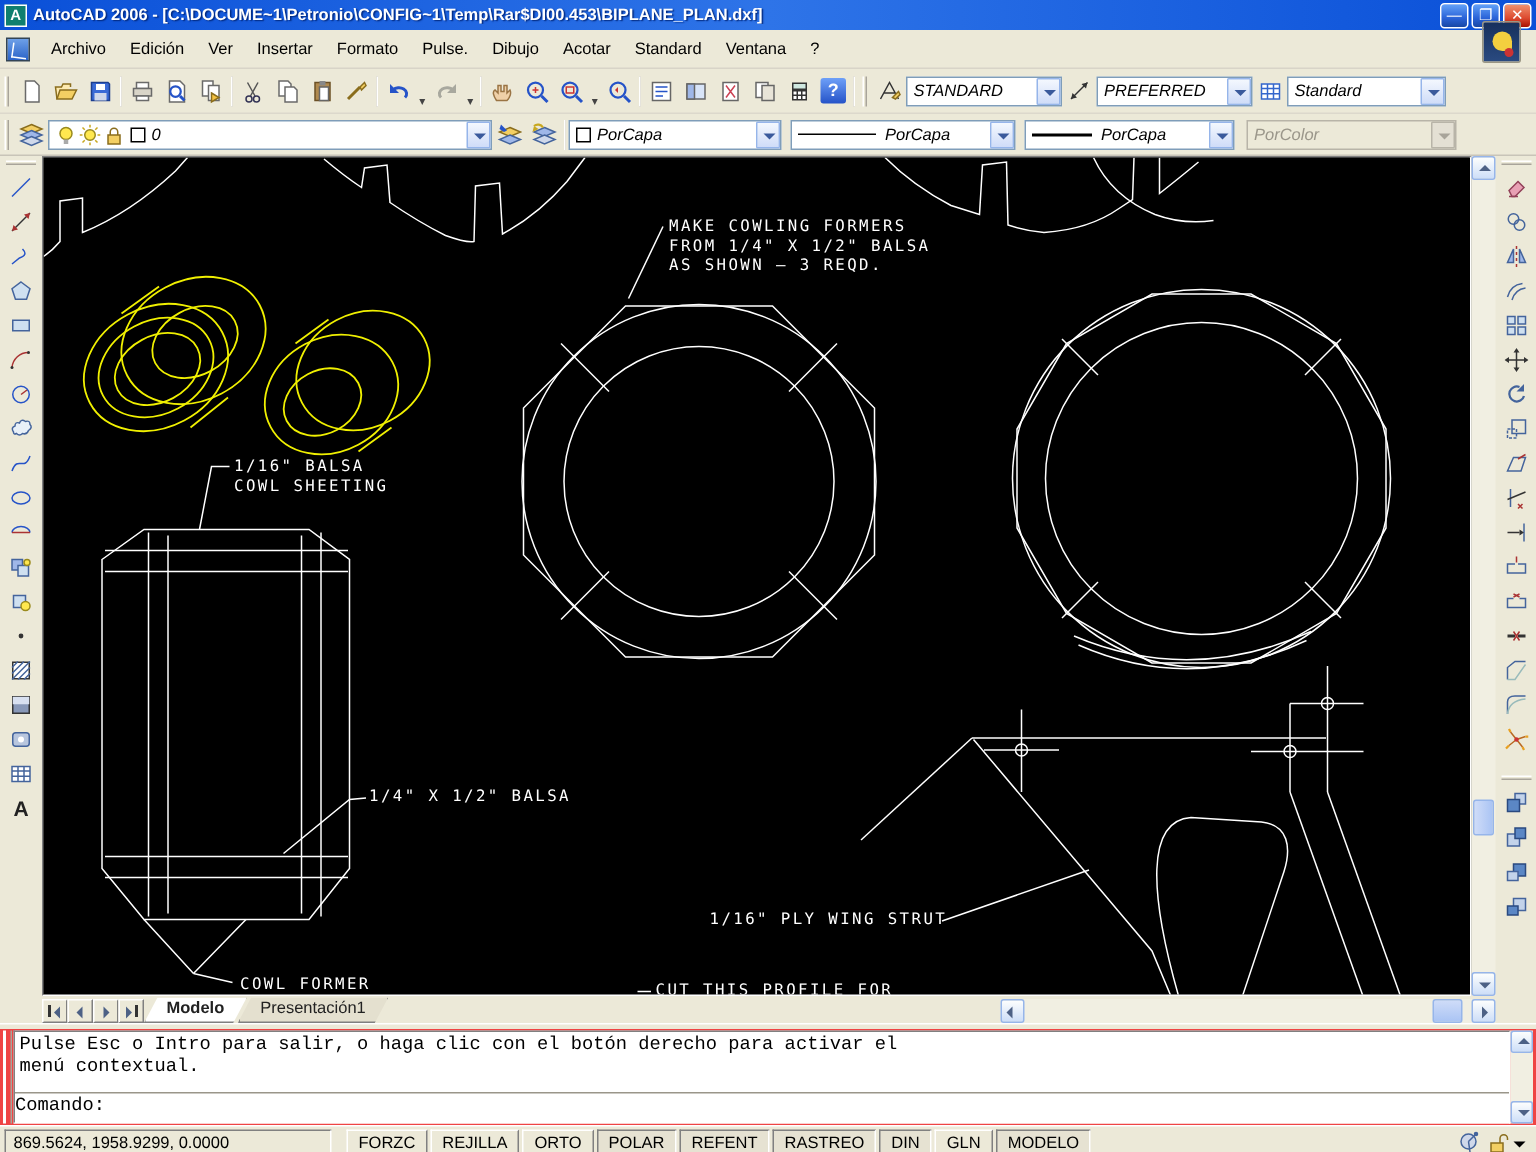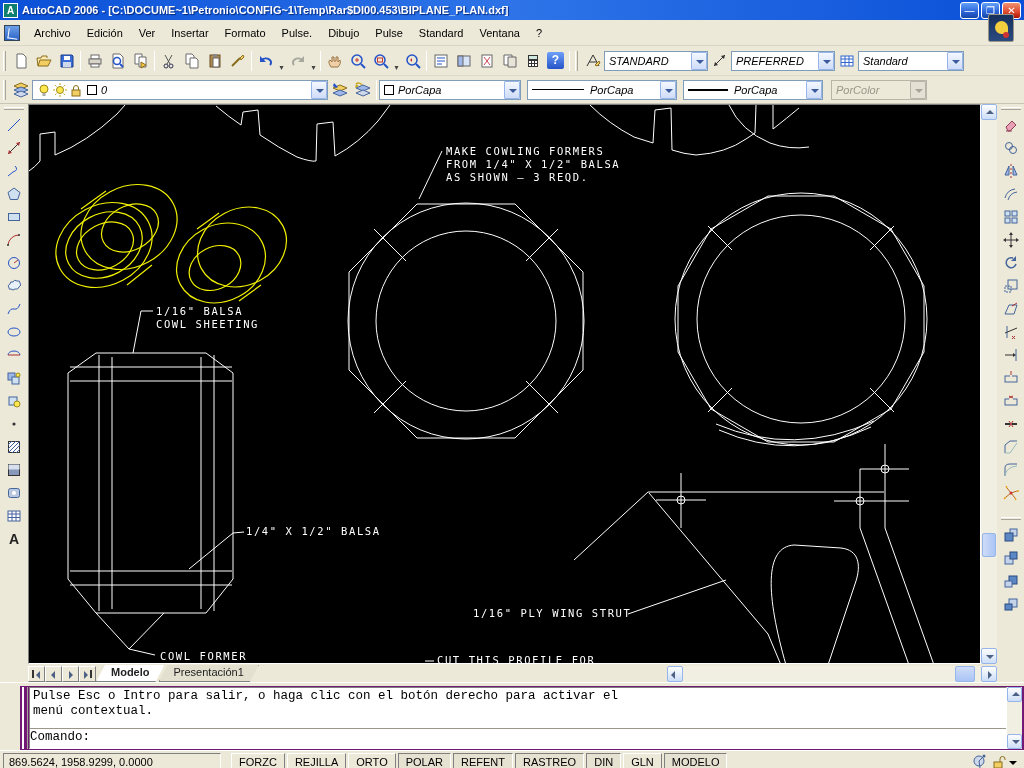--- a/index.html
+++ b/index.html
@@ -89,21 +89,21 @@
   .tab { font-size:11px; padding:1px 14px 0 14px; border:1px solid #808080; border-top:none; margin-right:-6px;
     clip-path:polygon(9px 0, 100% 0, calc(100% - 9px) 100%, 0 100%); background:#e4e0cf; color:#222; }
   .tab.active { background:#fff; font-weight:bold; }
   .tabfill { flex:1; }
   .hscroll { width:330px; margin-top:1px; height:16px; background:#f1efe2; position:relative; display:flex; flex:none; }
   .hthumb { position:absolute; right:22px; top:0; width:20px; height:16px; border:1px solid #96b5ea;
     border-radius:2px; background:linear-gradient(#cfdcf8,#aac4f4); }
 
   
   .cmdsplit { height:4px; background:#ece9d8; border-top:1px solid #fff; flex:none; }
-  .cmdwin { height:64px; background:#701a75; display:flex; flex:none; padding:1px 2px;margin-left:20px; }
+  .cmdwin { height:64px; background:#ef4444; display:flex; flex:none; padding:1px 2px; }
   .cmdgrip { width:6px; border-left:2px double #fff; border-right:1px solid #a8a49a; margin-right:1px; flex:none; }
   .cmdbox { flex:1; background:#fff; border:1px solid; border-color:#808080 #fff #fff #808080; display:flex; flex-direction:column; }
   .cmdhist { flex:1; font-family:"Liberation Mono", monospace; font-size:12.5px; padding:1px 3px; line-height:15px;
     border-bottom:1px solid #9a968a; }
   .cmdprompt { height:19px; font-family:"Liberation Mono", monospace; font-size:12.5px; padding:1px 0; }
   .cmdscroll { width:15px; background:#f1efe2; display:flex; flex-direction:column; justify-content:space-between; flex:none; }
   .cmdscroll .scbtn { height:15px; width:15px; }
 
   
   .statusbar { height:22px; background:#ece9d8; display:flex; align-items:center; padding:1px 3px; flex:none; border-top:1px solid #fff; }
@@ -135,21 +135,21 @@
 
   <div class="menubar">
     <div class="mdoc-icon"></div>
     <span class="menu-item">Archivo</span>
     <span class="menu-item">Edición</span>
     <span class="menu-item">Ver</span>
     <span class="menu-item">Insertar</span>
     <span class="menu-item">Formato</span>
     <span class="menu-item">Pulse.</span>
     <span class="menu-item">Dibujo</span>
-    <span class="menu-item">Pulse</span>
+    <span class="menu-item">Acotar</span>
     <span class="menu-item">Standard</span>
     <span class="menu-item">Ventana</span>
     <span class="menu-item">?</span>
     <div class="cc-icon">
         <i></i>
         <b></b>
       </div>
   </div>
 
   <div class="tb-row tb-row1">
@@ -390,21 +390,21 @@
     <div class="combo" style="width:150px;margin-left:6px">
       <span class="ltline"></span>
       <span class="cbtxt">PorCapa</span>
       <span class="arr"></span>
     </div>
     <div class="combo" style="width:140px;margin-left:6px">
       <span class="ltline thick" style="width:40px"></span>
       <span class="cbtxt">PorCapa</span>
       <span class="arr"></span>
     </div>
-    <div class="combo disabled" style="width:96px;margin-left:8px">
+    <div class="combo disabled" style="width:140px;margin-left:8px">
       <span class="cbtxt">PorColor</span>
       <span class="arr"></span>
     </div>
   </div>
 
   <div class="workspace">
 
     <div class="side-tb">
       <div class="hgrip"></div>
       <div class="sbtn2">

